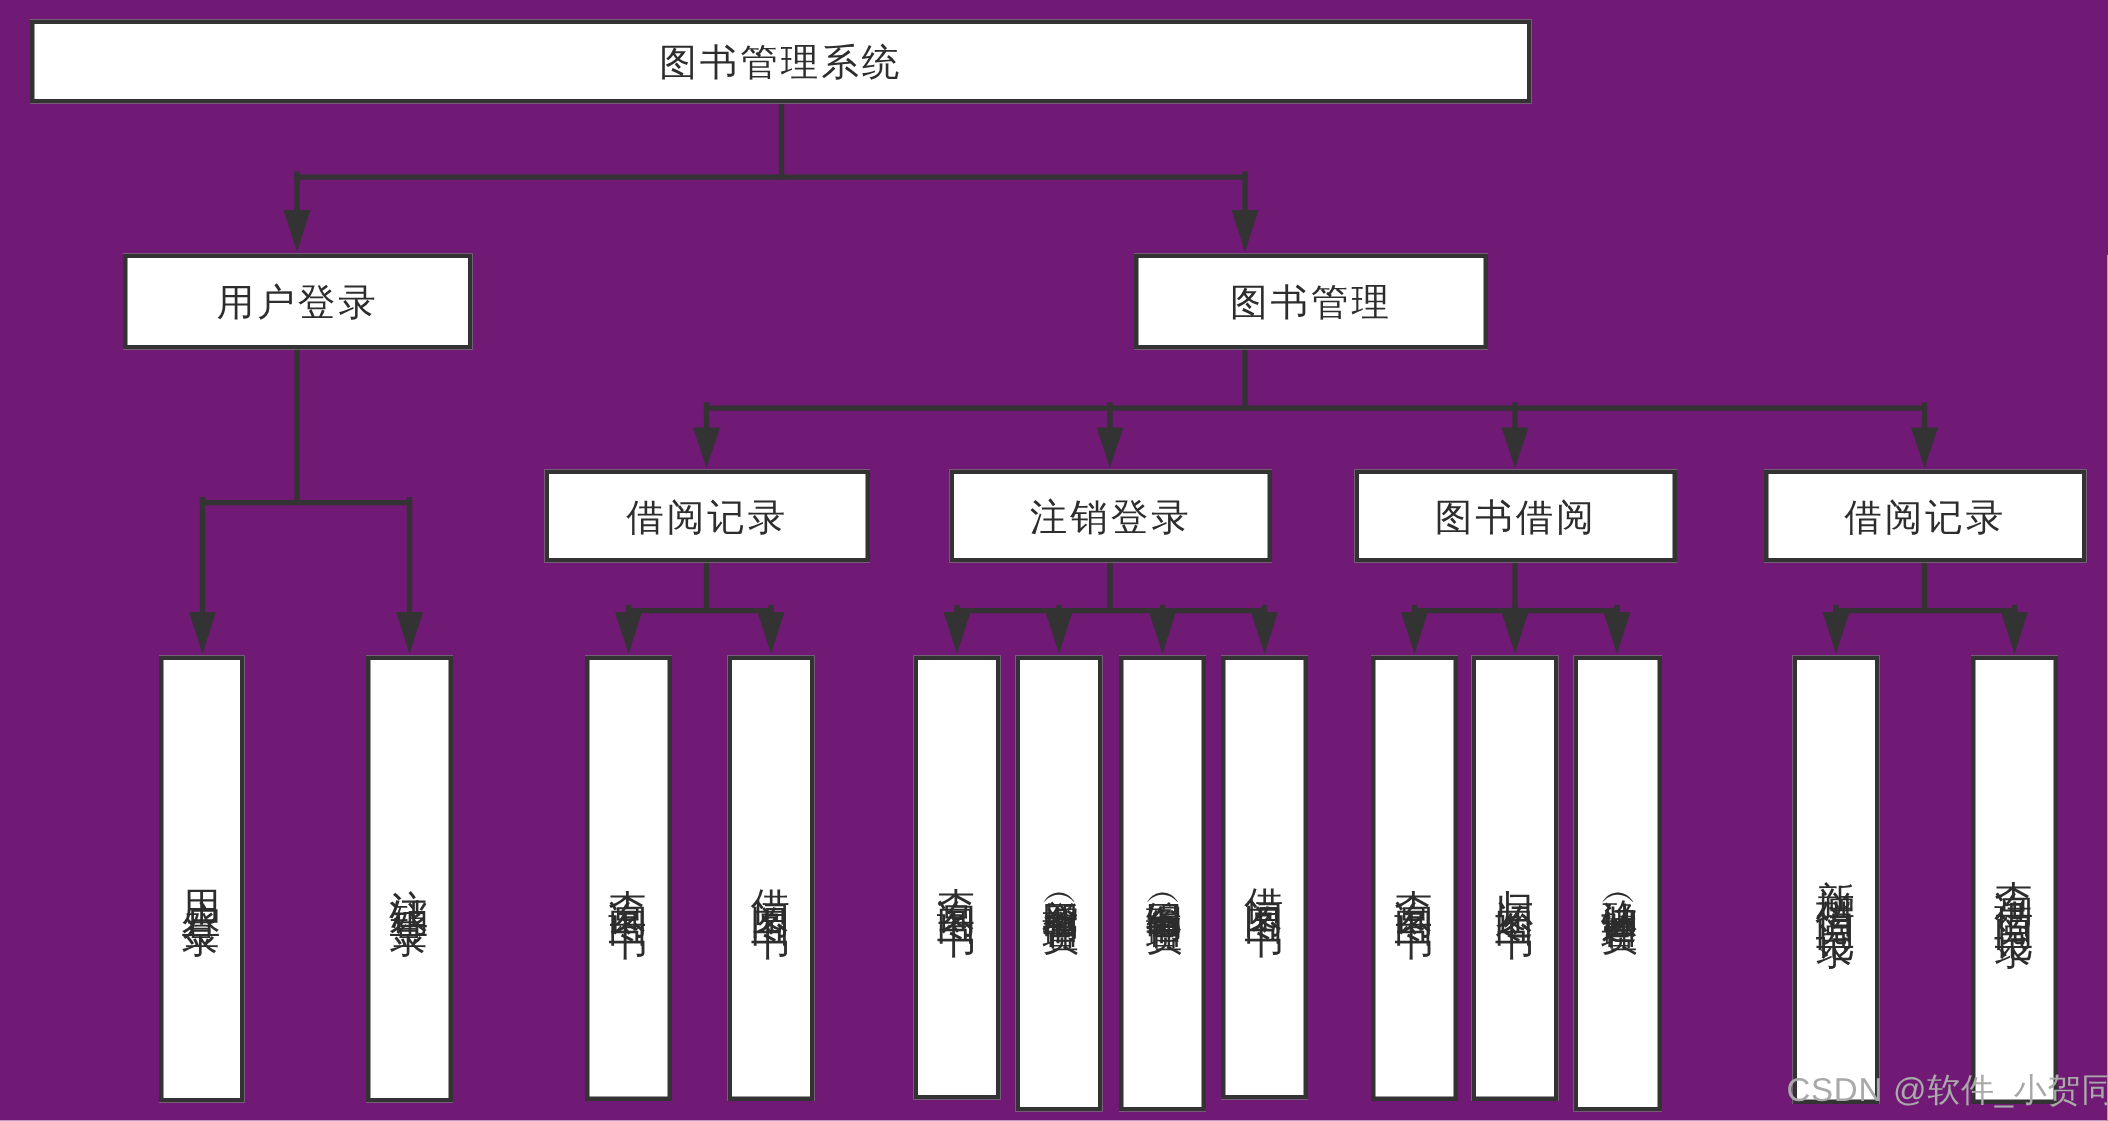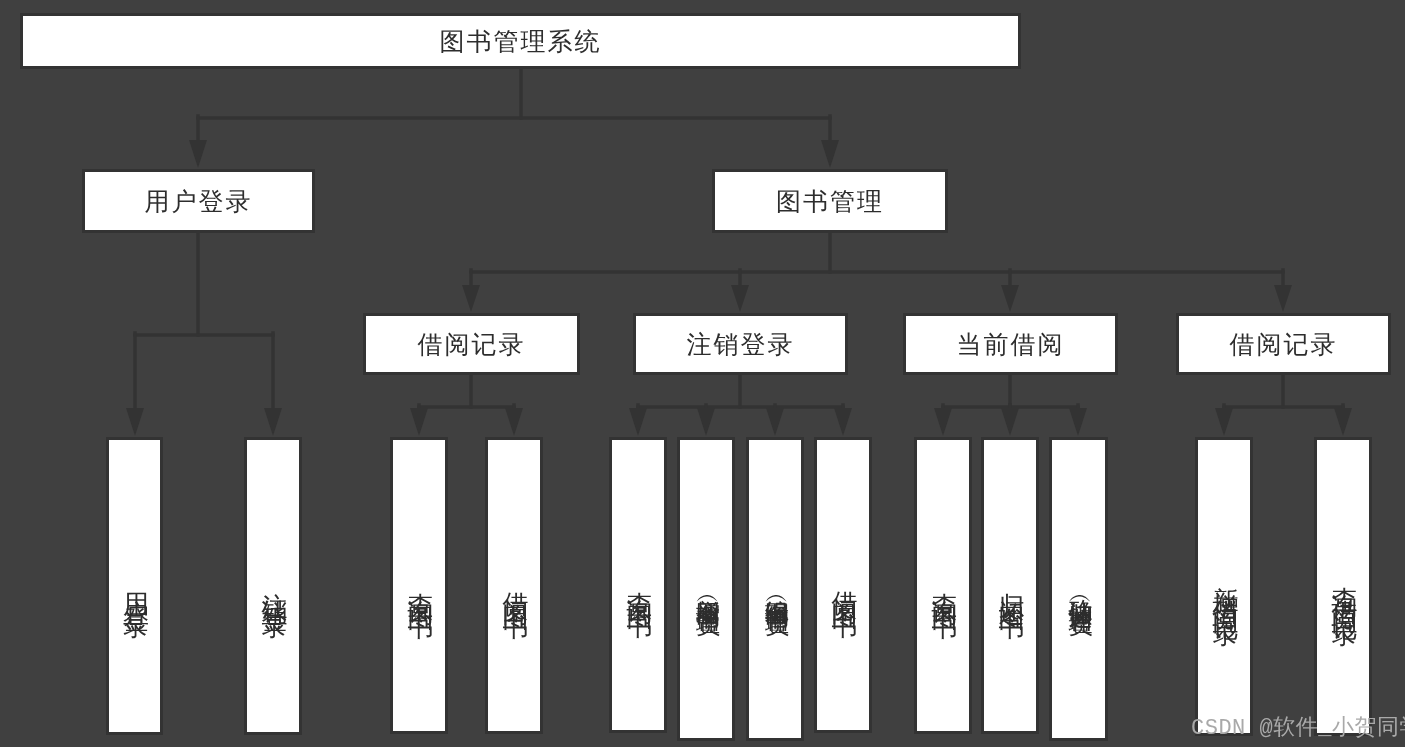--- a/index.html
+++ b/index.html
@@ -1,20 +1,20 @@
 <!DOCTYPE html>
 <html><head>
 <meta charset="utf-8">
 <style>
   html,body{margin:0;padding:0;background:#ffffff;}
   .canvas{
     position:relative;
     width:1405px;height:747px;
-    background:#404040;
-    font-family:Liberation Mono, monospace;
+    background:#701a75;
+    font-family:Liberation Sans, sans-serif;
     color:#2d2d2d;
     overflow:hidden;
   }
   .connectors{position:absolute;left:0;top:0;width:1405px;height:747px;}
   .box{
     position:absolute;
     box-sizing:border-box;
     border:3px solid #333333;
     background:#ffffff;
     display:flex;
@@ -122,32 +122,32 @@
     </g>
   </svg>
 
   <div class="box" style="left:20px;top:13px;width:1001px;height:56px;">
     <span class="lbl">图书管理系统</span>
   </div>
 
   <div class="box" style="left:82px;top:169px;width:233px;height:64px;">
     <span class="lbl">用户登录</span>
   </div>
-  <div class="box" style="left:712px;top:169px;width:236px;height:64px;">
+  <div class="box" style="left:756px;top:169px;width:236px;height:64px;">
     <span class="lbl">图书管理</span>
   </div>
 
   <div class="box" style="left:363px;top:313px;width:217px;height:62px;">
     <span class="lbl">借阅记录</span>
   </div>
   <div class="box" style="left:633px;top:313px;width:215px;height:62px;">
     <span class="lbl">注销登录</span>
   </div>
   <div class="box" style="left:903px;top:313px;width:215px;height:62px;">
-    <span class="lbl">当前借阅</span>
+    <span class="lbl">图书借阅</span>
   </div>
   <div class="box" style="left:1176px;top:313px;width:215px;height:62px;">
     <span class="lbl">借阅记录</span>
   </div>
 
   <div class="box" style="left:106px;top:437px;width:57px;height:298px;">
     <span class="vlabel">用户登录</span>
   </div>
   <div class="box" style="left:244px;top:437px;width:58px;height:298px;">
     <span class="vlabel">注销登录</span>

